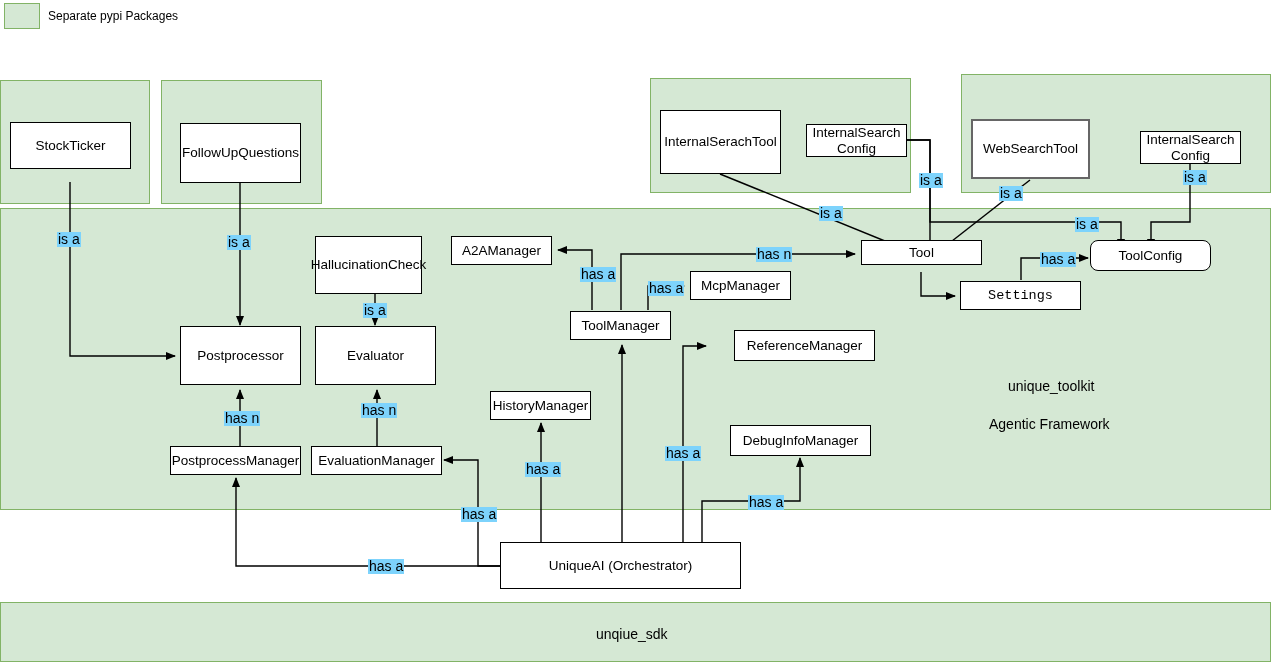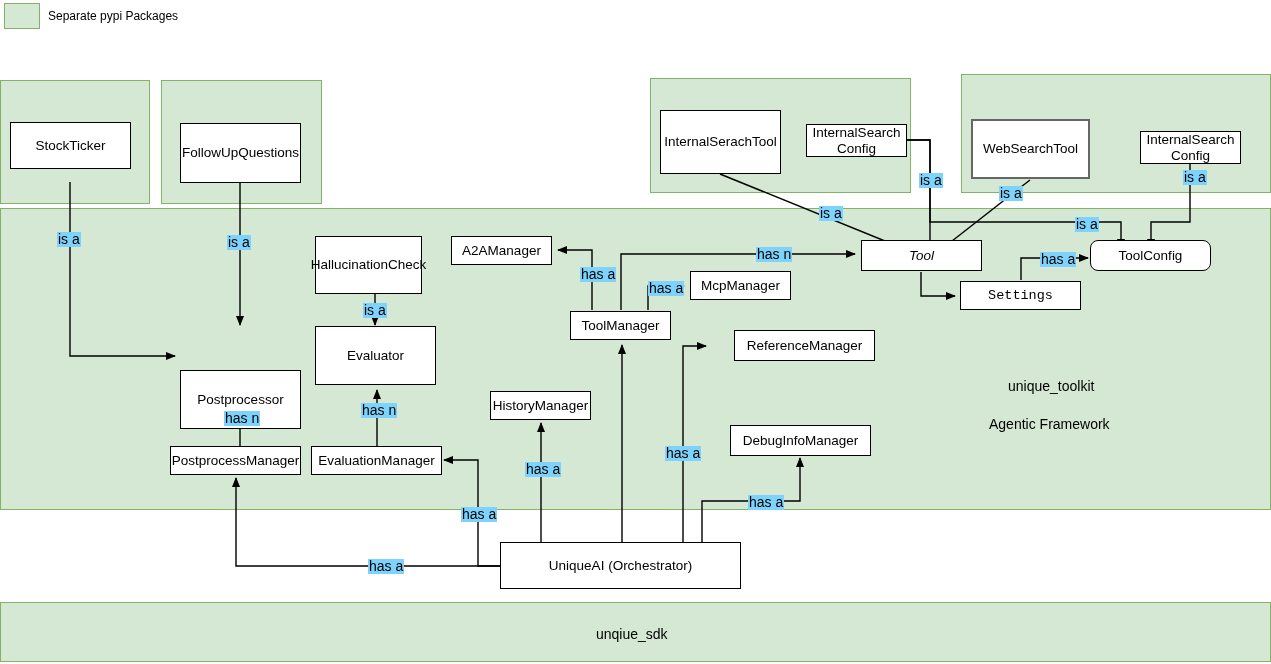--- a/index.html
+++ b/index.html
@@ -170,29 +170,29 @@
 
   <div class="node" style="left:1140px;top:131px;width:101px;height:33px;flex-direction:column;">
     <span>InternalSearch</span>
     <span>Config</span>
   </div>
 
   <div class="node" style="left:315px;top:236px;width:107px;height:58px;">HallucinationCheck</div>
 
   <div class="node" style="left:451px;top:236px;width:101px;height:29px;">A2AManager</div>
 
-  <div class="node" style="left:861px;top:240px;width:121px;height:31px;font-style:italic;">Tool</div>
+  <div class="node" style="left:861px;top:240px;width:121px;height:25px;">Tool</div>
 
   <div class="node" style="left:1090px;top:240px;width:121px;height:31px;border-radius:8px;">ToolConfig</div>
 
   <div class="node" style="left:690px;top:271px;width:101px;height:29px;">McpManager</div>
 
   <div class="node" style="left:960px;top:281px;width:121px;height:29px;font-family:Liberation Mono, monospace;">Settings</div>
 
-  <div class="node" style="left:180px;top:326px;width:121px;height:59px;margin-top:44px;">Postprocessor</div>
+  <div class="node" style="left:180px;top:326px;width:121px;height:59px;">Postprocessor</div>
 
   <div class="node" style="left:315px;top:326px;width:121px;height:59px;">Evaluator</div>
 
   <div class="node" style="left:570px;top:311px;width:101px;height:29px;">ToolManager</div>
 
   <div class="node" style="left:710px;top:330px;width:141px;height:31px;margin-left:24px;">ReferenceManager</div>
 
   <div class="node" style="left:490px;top:391px;width:101px;height:29px;">HistoryManager</div>
 
   <div class="node" style="left:730px;top:425px;width:141px;height:31px;">DebugInfoManager</div>

